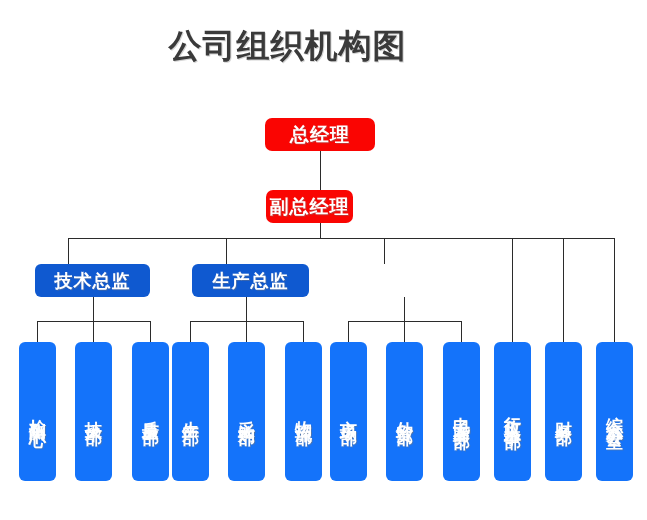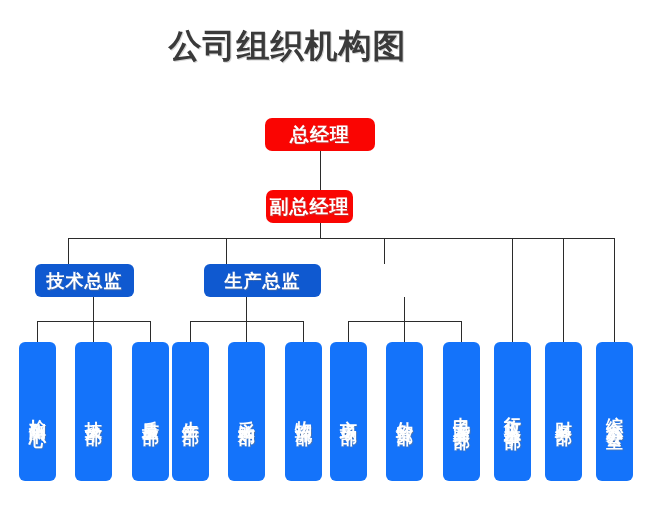--- a/index.html
+++ b/index.html
@@ -117,24 +117,24 @@
   <div class="line h" style="left:68px; top:238px; width:546px;"></div>
 
   <div class="line v" style="left:68px;  top:238px; height:26px;"></div>
   <div class="line v" style="left:226px; top:238px; height:26px;"></div>
   <div class="line v" style="left:384px; top:238px; height:26px;"></div>
 
   <div class="line v" style="left:512px; top:238px; height:104px;"></div>
   <div class="line v" style="left:563px; top:238px; height:104px;"></div>
   <div class="line v" style="left:614px; top:238px; height:104px;"></div>
 
-  <div class="node dblue director" style="left:35px; top:264px; width:99px;">
+  <div class="node dblue director" style="left:35px; top:264px; width:115px;">
     <span>技术总监</span>
   </div>
-  <div class="node dblue director" style="left:204px; top:264px; width:117px;">
+  <div class="node dblue director" style="left:192px; top:264px; width:117px;">
     <span>生产总监</span>
   </div>
 
   <div class="line v" style="left:93px; top:297px; height:24px;"></div>
   <div class="line h" style="left:37px; top:321px; width:113px;"></div>
   <div class="line v" style="left:37px;  top:321px; height:21px;"></div>
   <div class="line v" style="left:93px;  top:321px; height:21px;"></div>
   <div class="line v" style="left:150px; top:321px; height:21px;"></div>
 
   <div class="node bblue dept" style="left:19px; top:342px; height:139px;">

